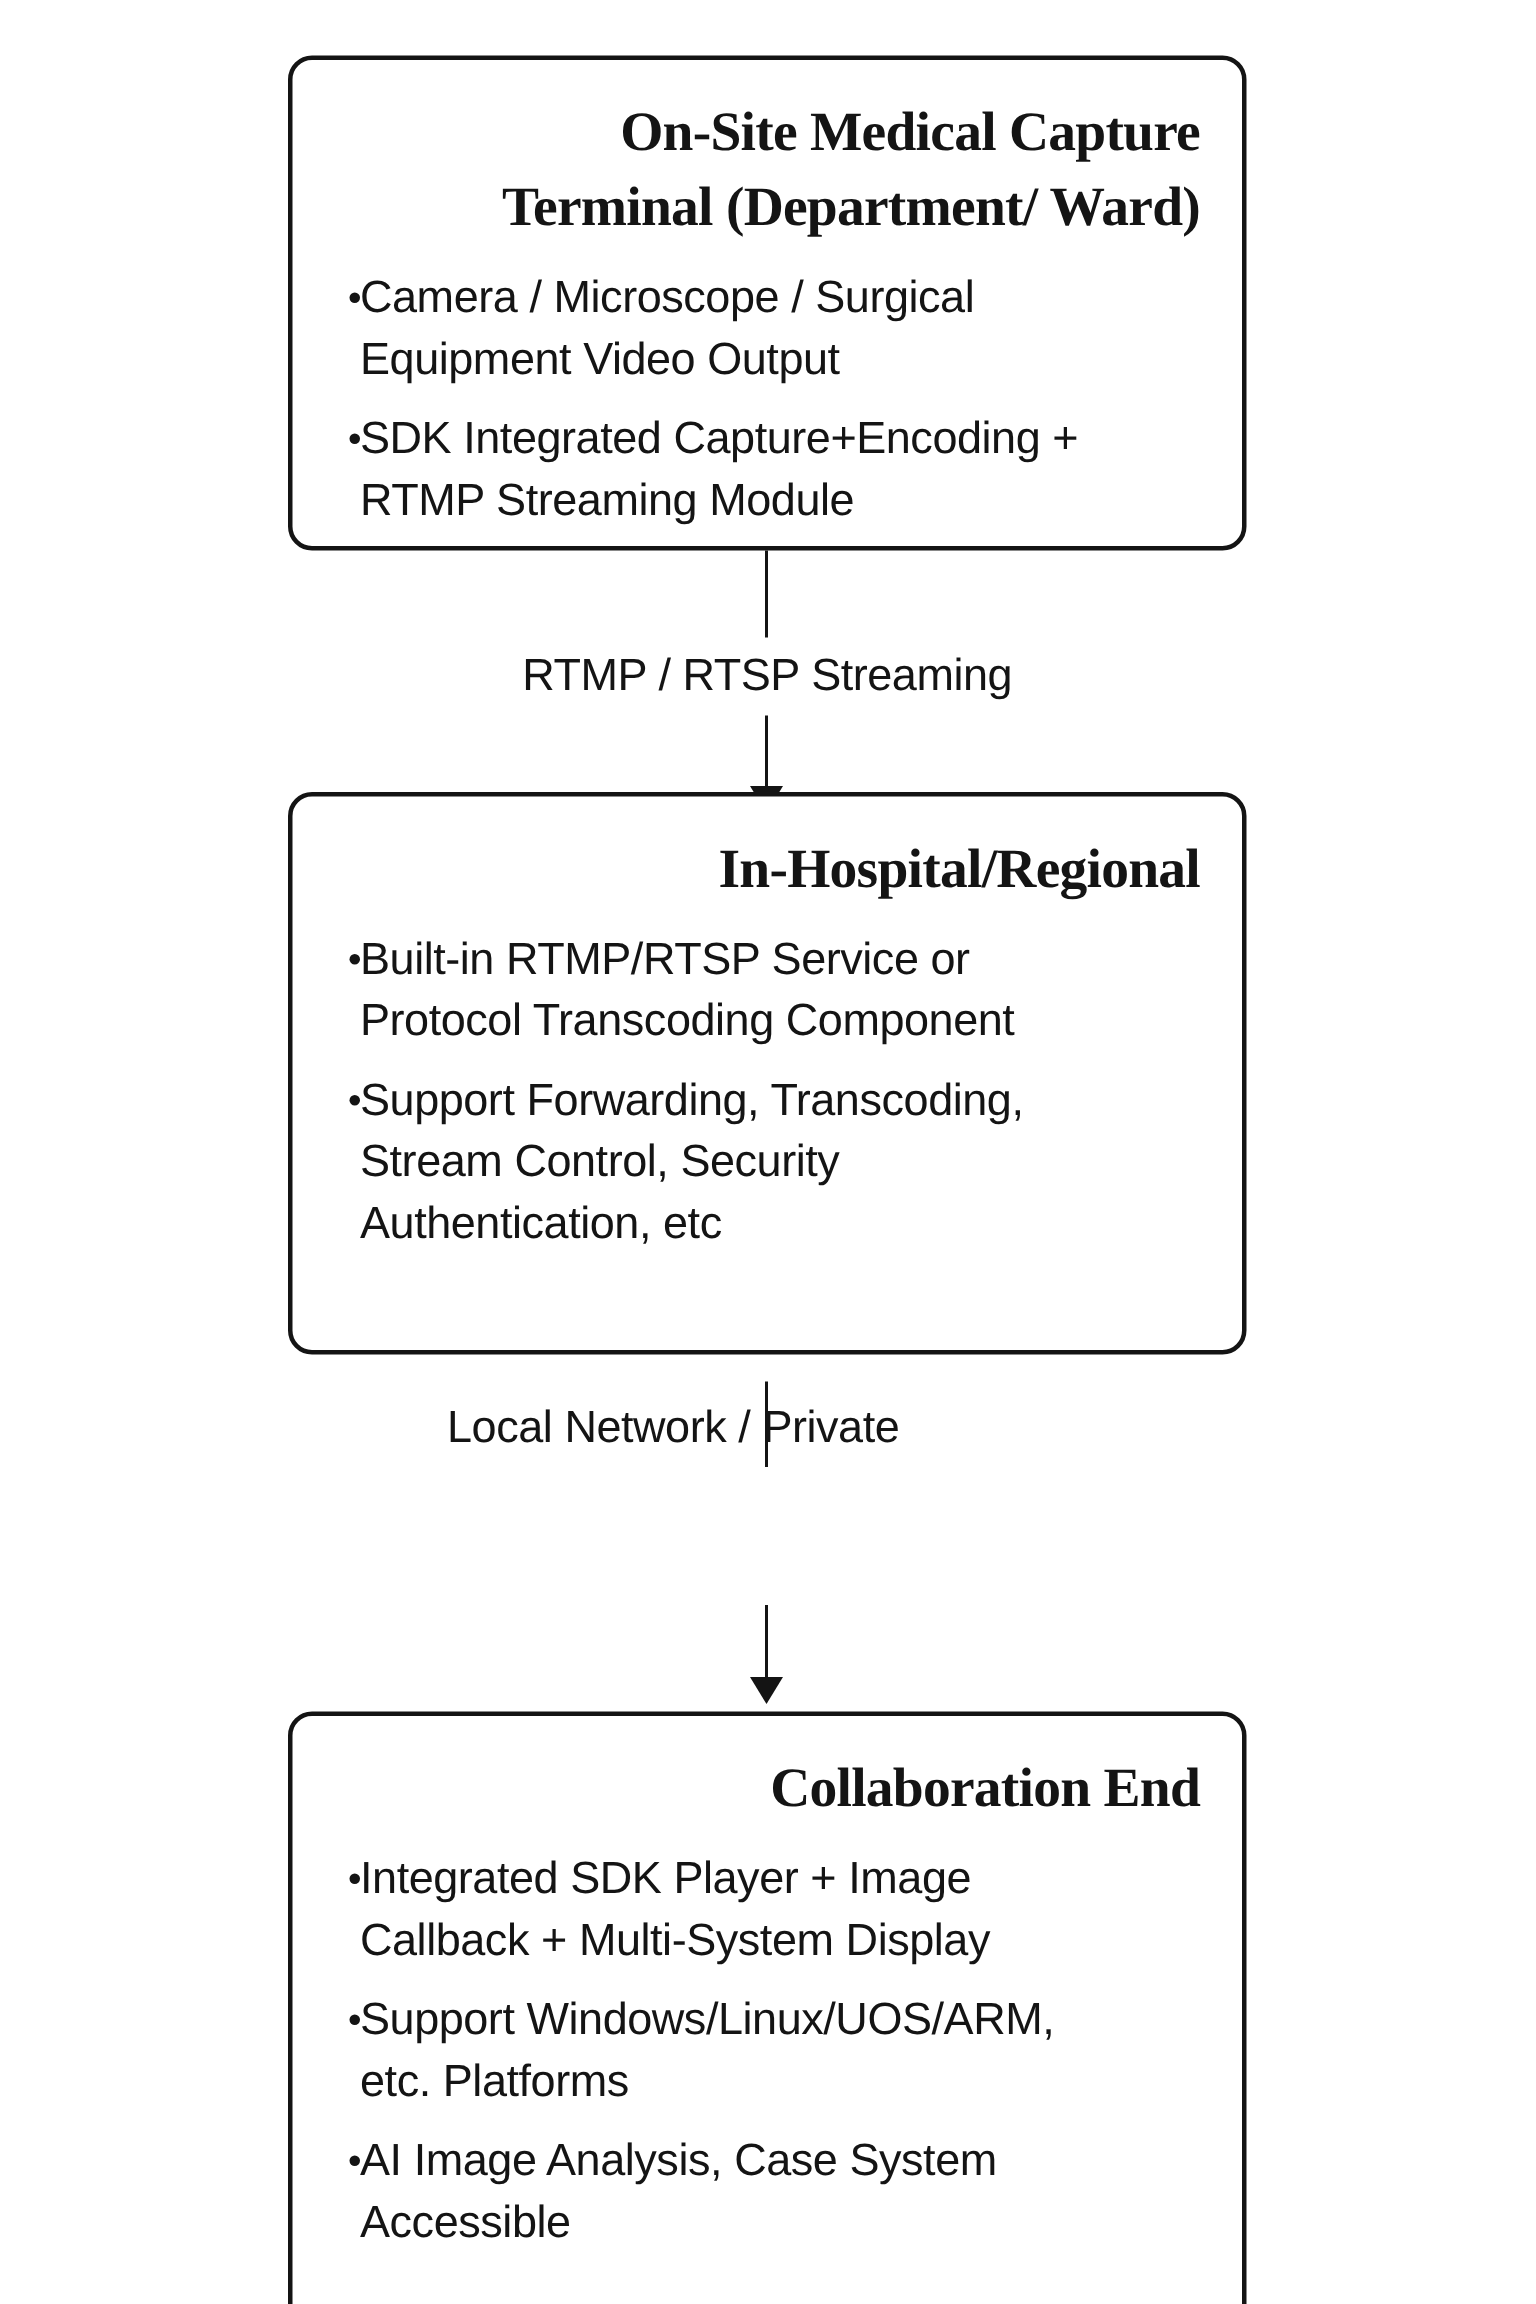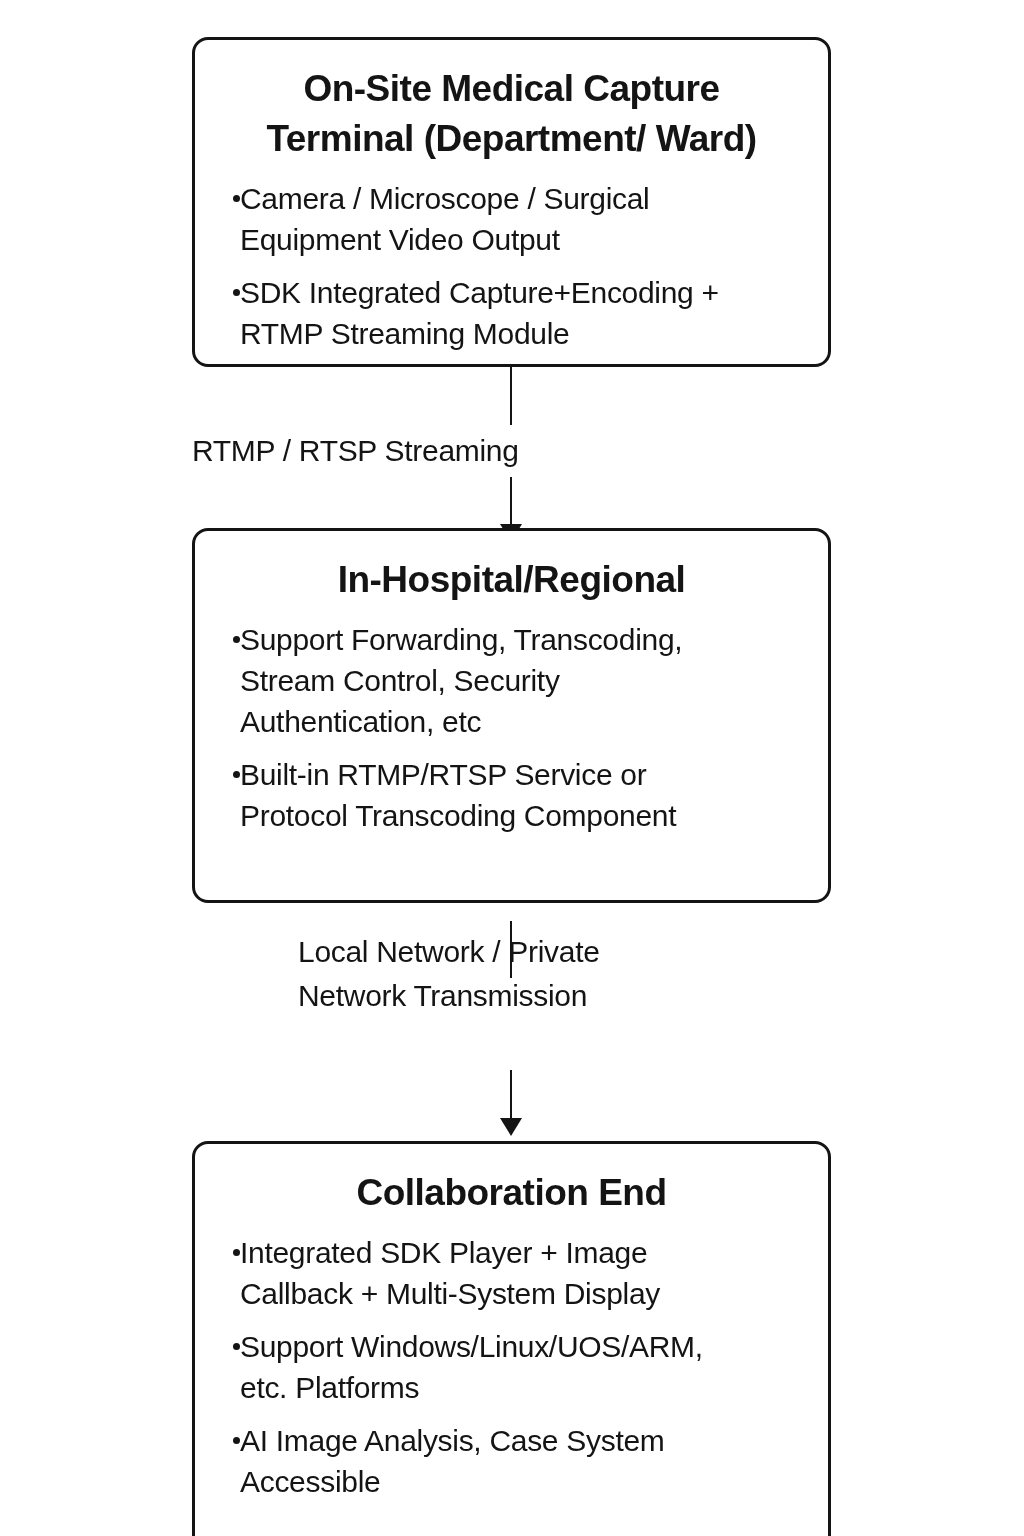--- a/index.html
+++ b/index.html
@@ -25,26 +25,27 @@
     width: 639px;
     border: 3px solid var(--ink);
     border-radius: 16px;
     background: var(--paper);
     padding: 24px 28px 10px 28px;
   }
   .node-box1 { top: 37px;   height: 330px; }
   .node-box2 { top: 528px;  height: 375px; }
   .node-box3 { top: 1141px; height: 480px; }
   .node-title {
-    text-align: center;
+    text-align: right;
     font-size: 37px;
     font-weight: 700;
     line-height: 50px;
     letter-spacing: -0.5px;
     margin-bottom: 14px;
+    font-family: Liberation Serif, serif;
   }
   .node-title .tline { display: block; }
   .bullets { }
   .bullet {
     display: flex;
     align-items: flex-start;
     margin-bottom: 12px;
   }
   .dot {
     flex: 0 0 auto;
@@ -86,20 +87,21 @@
     position: absolute;
     font-size: 30px;
     line-height: 44px;
     letter-spacing: -0.3px;
   }
   .conn-label .lline { display: block; }
   .label1 {
     left: 192px;
     top: 429px;
     width: 639px;
+    text-align: center;
   }
   .label2 {
     left: 298px;
     top: 930px;
     text-align: left;
   }
 </style>
 </head>
 <body>
 
@@ -129,33 +131,32 @@
   <div class="vline seg1b"></div>
   <div class="arrowhead arrow1"></div>
 
   <div class="node node-box2">
     <div class="node-title">
       <span class="tline">In-Hospital/Regional</span>
     </div>
     <div class="bullets">
       <div class="bullet">
         <span class="dot"></span>
-        <span class="btext">Support Forwarding, Transcoding, Stream Control, Security Authentication, etc</span>
+        <span class="btext">Built-in RTMP/RTSP Service or Protocol Transcoding Component</span>
       </div>
       <div class="bullet">
         <span class="dot"></span>
-        <span class="btext">Built-in RTMP/RTSP Service or Protocol Transcoding Component</span>
+        <span class="btext">Support Forwarding, Transcoding, Stream Control, Security Authentication, etc</span>
       </div>
     </div>
   </div>
 
   <div class="vline seg2a"></div>
   <div class="conn-label label2">
     <span class="lline">Local Network / Private</span>
-    <span class="lline">Network Transmission</span>
   </div>
   <div class="vline seg2b"></div>
   <div class="arrowhead arrow2"></div>
 
   <div class="node node-box3">
     <div class="node-title">
       <span class="tline">Collaboration End</span>
     </div>
     <div class="bullets">
       <div class="bullet">

